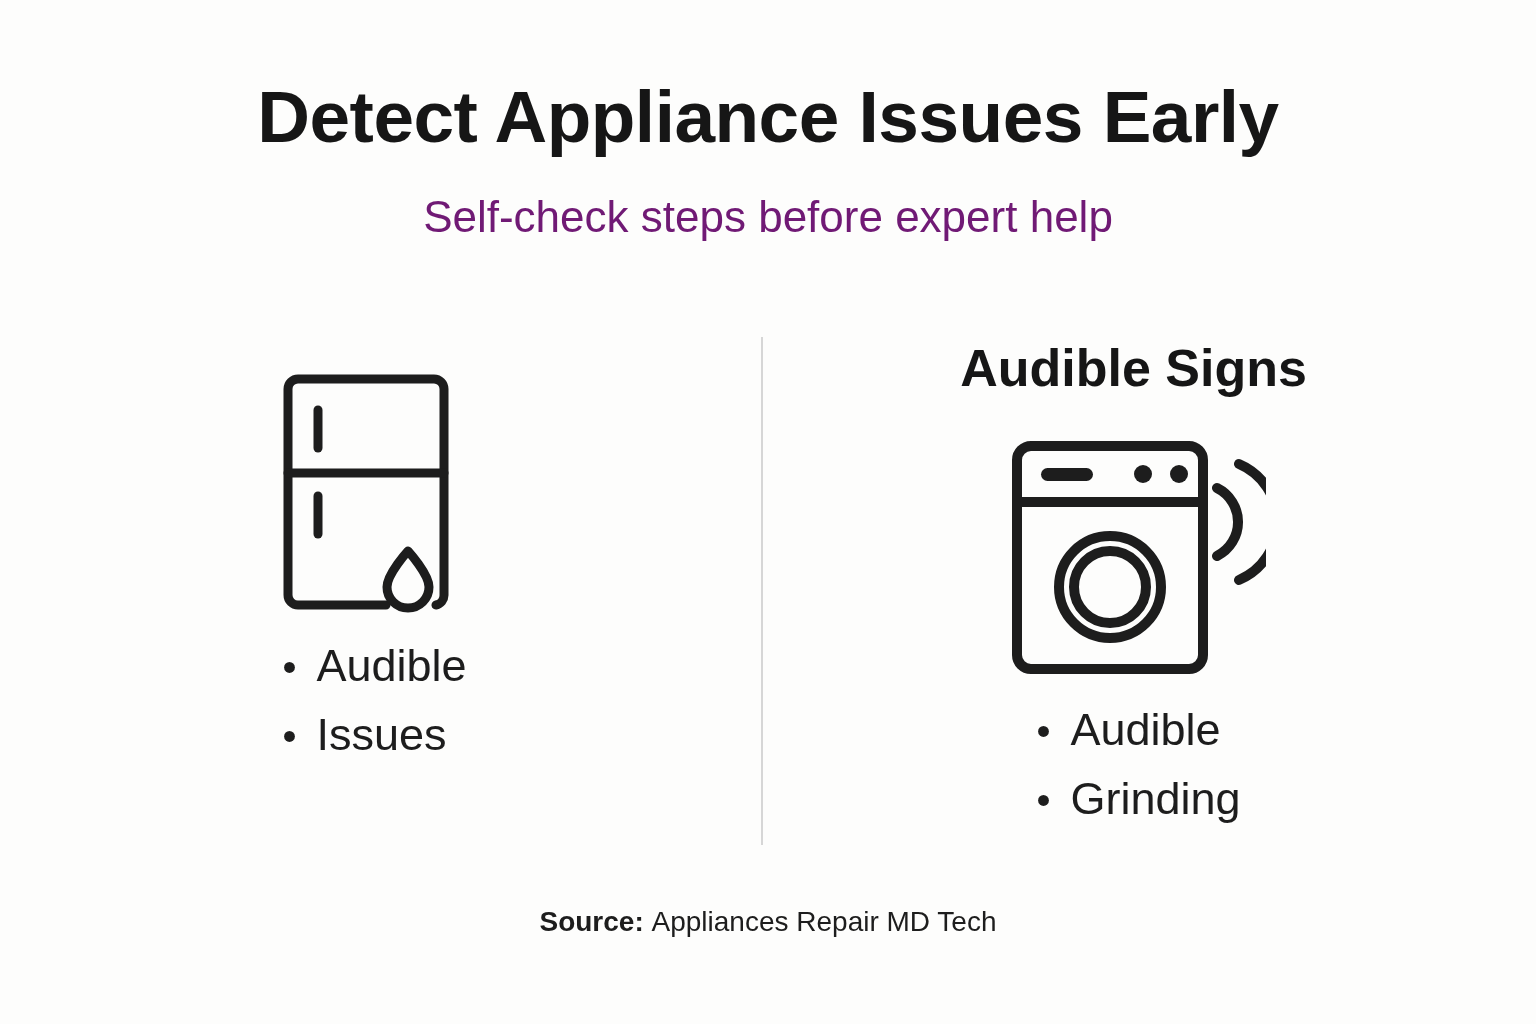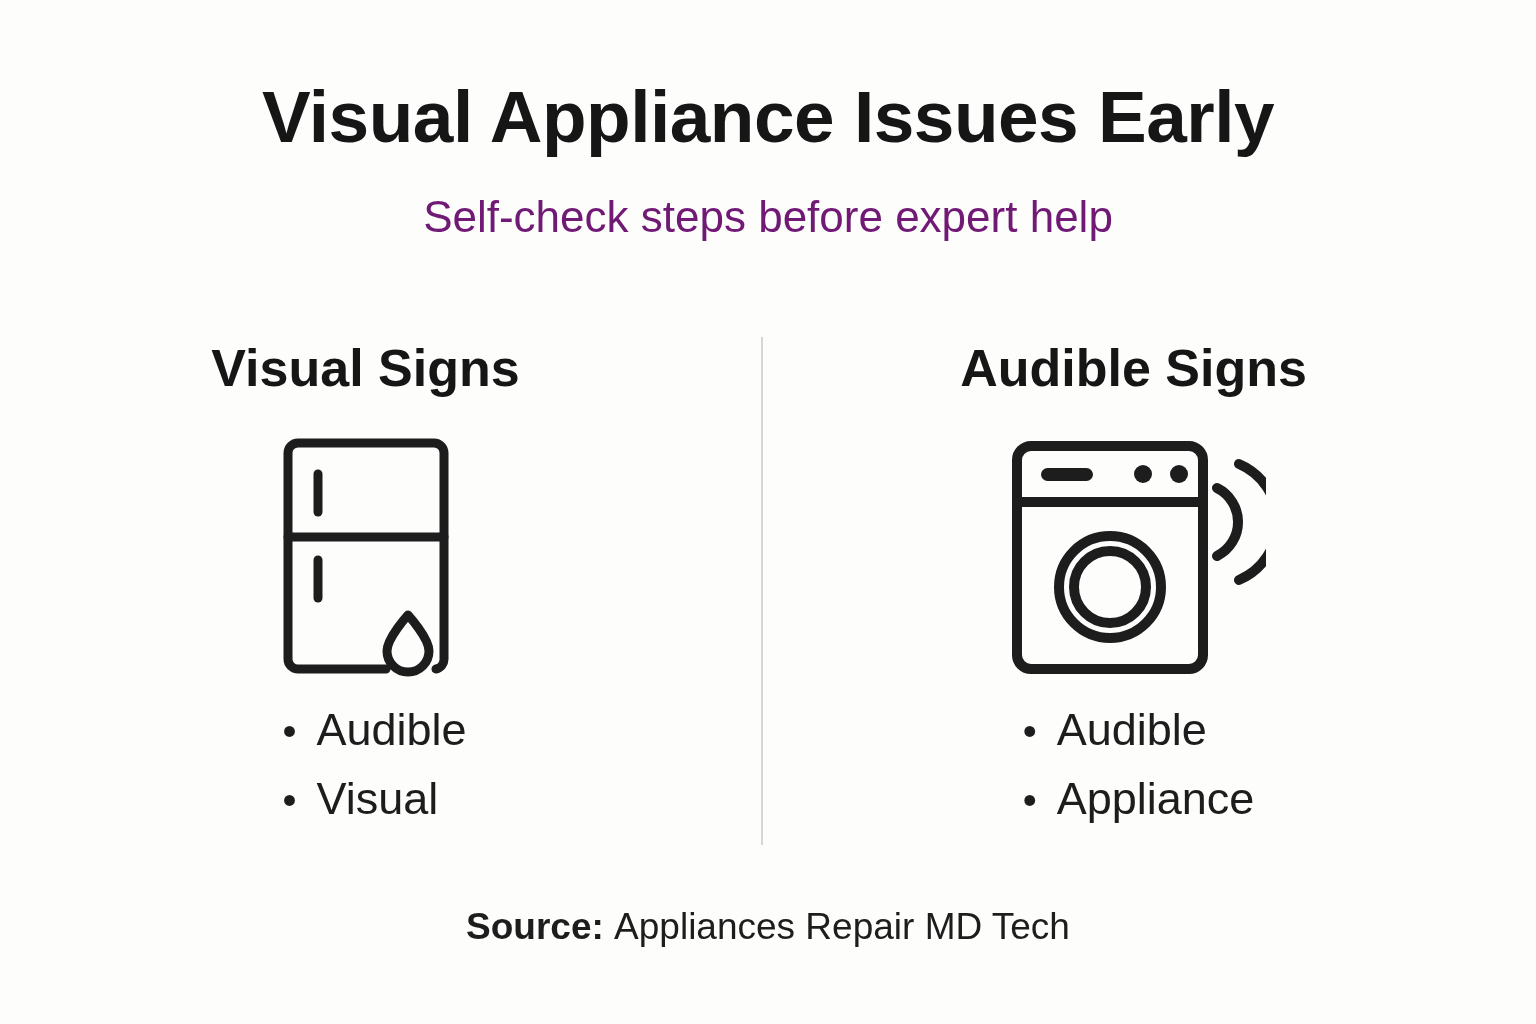--- a/index.html
+++ b/index.html
@@ -120,21 +120,21 @@
     background: #d6d6d6;
   }
 
   
   .source {
     position: absolute;
     top: 908px;
     left: 0;
     width: 1536px;
     text-align: center;
-    font-size: 37px;
+    font-size: 28px;
     line-height: 1.0;
     color: #1d1d1d;
     white-space: nowrap;
   }
   .source-label {
     font-weight: 700;
   }
   .source-value {
     font-weight: 400;
   }
@@ -142,30 +142,29 @@
   
   .left-bullets  { margin-left: 18px; }
   .right-bullets { margin-left: 10px; }
 </style>
 </head>
 <body>
 
 <div class="poster">
 
   <div class="header">
-    <h1 class="title">Visual Appliance Issues Early</h1>
+    <h1 class="title">Detect Appliance Issues Early</h1>
     <p class="subtitle">Self-check steps before expert help</p>
   </div>
 
   <div class="divider"></div>
 
   <div class="columns">
 
     <div class="column left">
-      <h2 class="col-heading">Visual Signs</h2>
 
       <div class="icon-wrap">
         <svg width="200" height="250" viewBox="0 0 200 250" fill="none" aria-hidden="true">
 
           <path d="M 120 237 L 32 237 A 10 10 0 0 1 22 227 L 22 21 A 10 10 0 0 1 32 11 L 168 11 A 10 10 0 0 1 178 21 L 178 227 A 10 10 0 0 1 170 237" stroke="#1d1d1d" stroke-width="9" stroke-linecap="round" stroke-linejoin="round" fill="none"></path>
 
           <path d="M 22 105 L 178 105" stroke="#1d1d1d" stroke-width="9" stroke-linecap="round"></path>
 
           <path d="M 52 42 L 52 80" stroke="#1d1d1d" stroke-width="9" stroke-linecap="round"></path>
 
@@ -175,21 +174,21 @@
         </svg>
       </div>
 
       <ul class="bullets left-bullets">
         <li class="bullet-row">
           <span class="bullet-dot">•</span>
           <span class="bullet-label">Audible</span>
         </li>
         <li class="bullet-row">
           <span class="bullet-dot">•</span>
-          <span class="bullet-label">Visual</span>
+          <span class="bullet-label">Issues</span>
         </li>
       </ul>
     </div>
 
     <div class="column right">
       <h2 class="col-heading">Audible Signs</h2>
 
       <div class="icon-wrap">
         <svg width="265" height="250" viewBox="0 0 265 250" fill="none" aria-hidden="true">
 
@@ -212,21 +211,21 @@
         </svg>
       </div>
 
       <ul class="bullets right-bullets">
         <li class="bullet-row">
           <span class="bullet-dot">•</span>
           <span class="bullet-label">Audible</span>
         </li>
         <li class="bullet-row">
           <span class="bullet-dot">•</span>
-          <span class="bullet-label">Appliance</span>
+          <span class="bullet-label">Grinding</span>
         </li>
       </ul>
     </div>
 
   </div>
 
   <div class="source">
     <span class="source-label">Source:</span><span>&nbsp;</span><span class="source-value">Appliances Repair MD Tech</span>
   </div>
 

